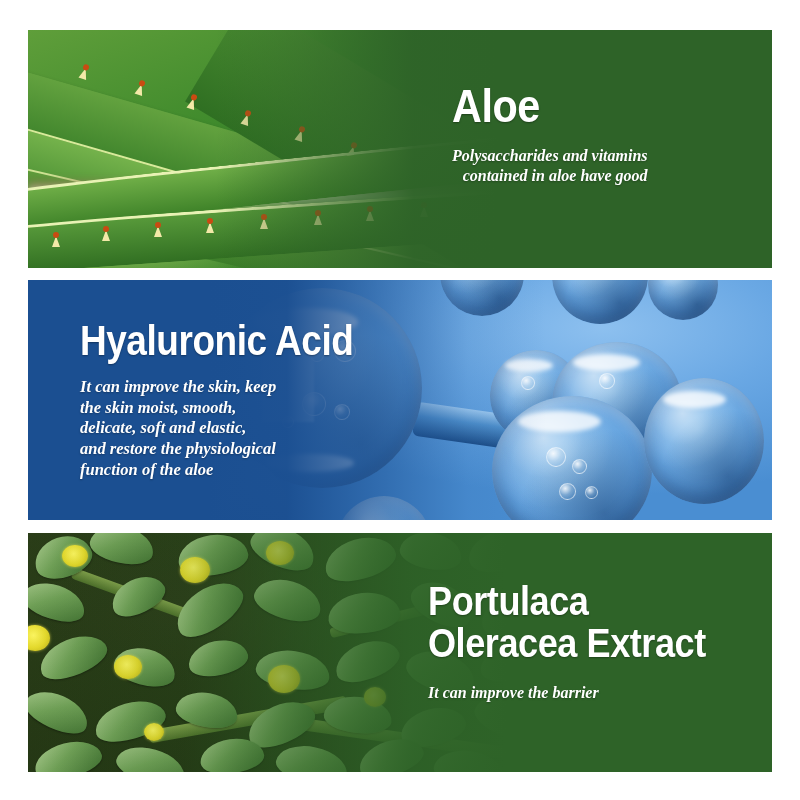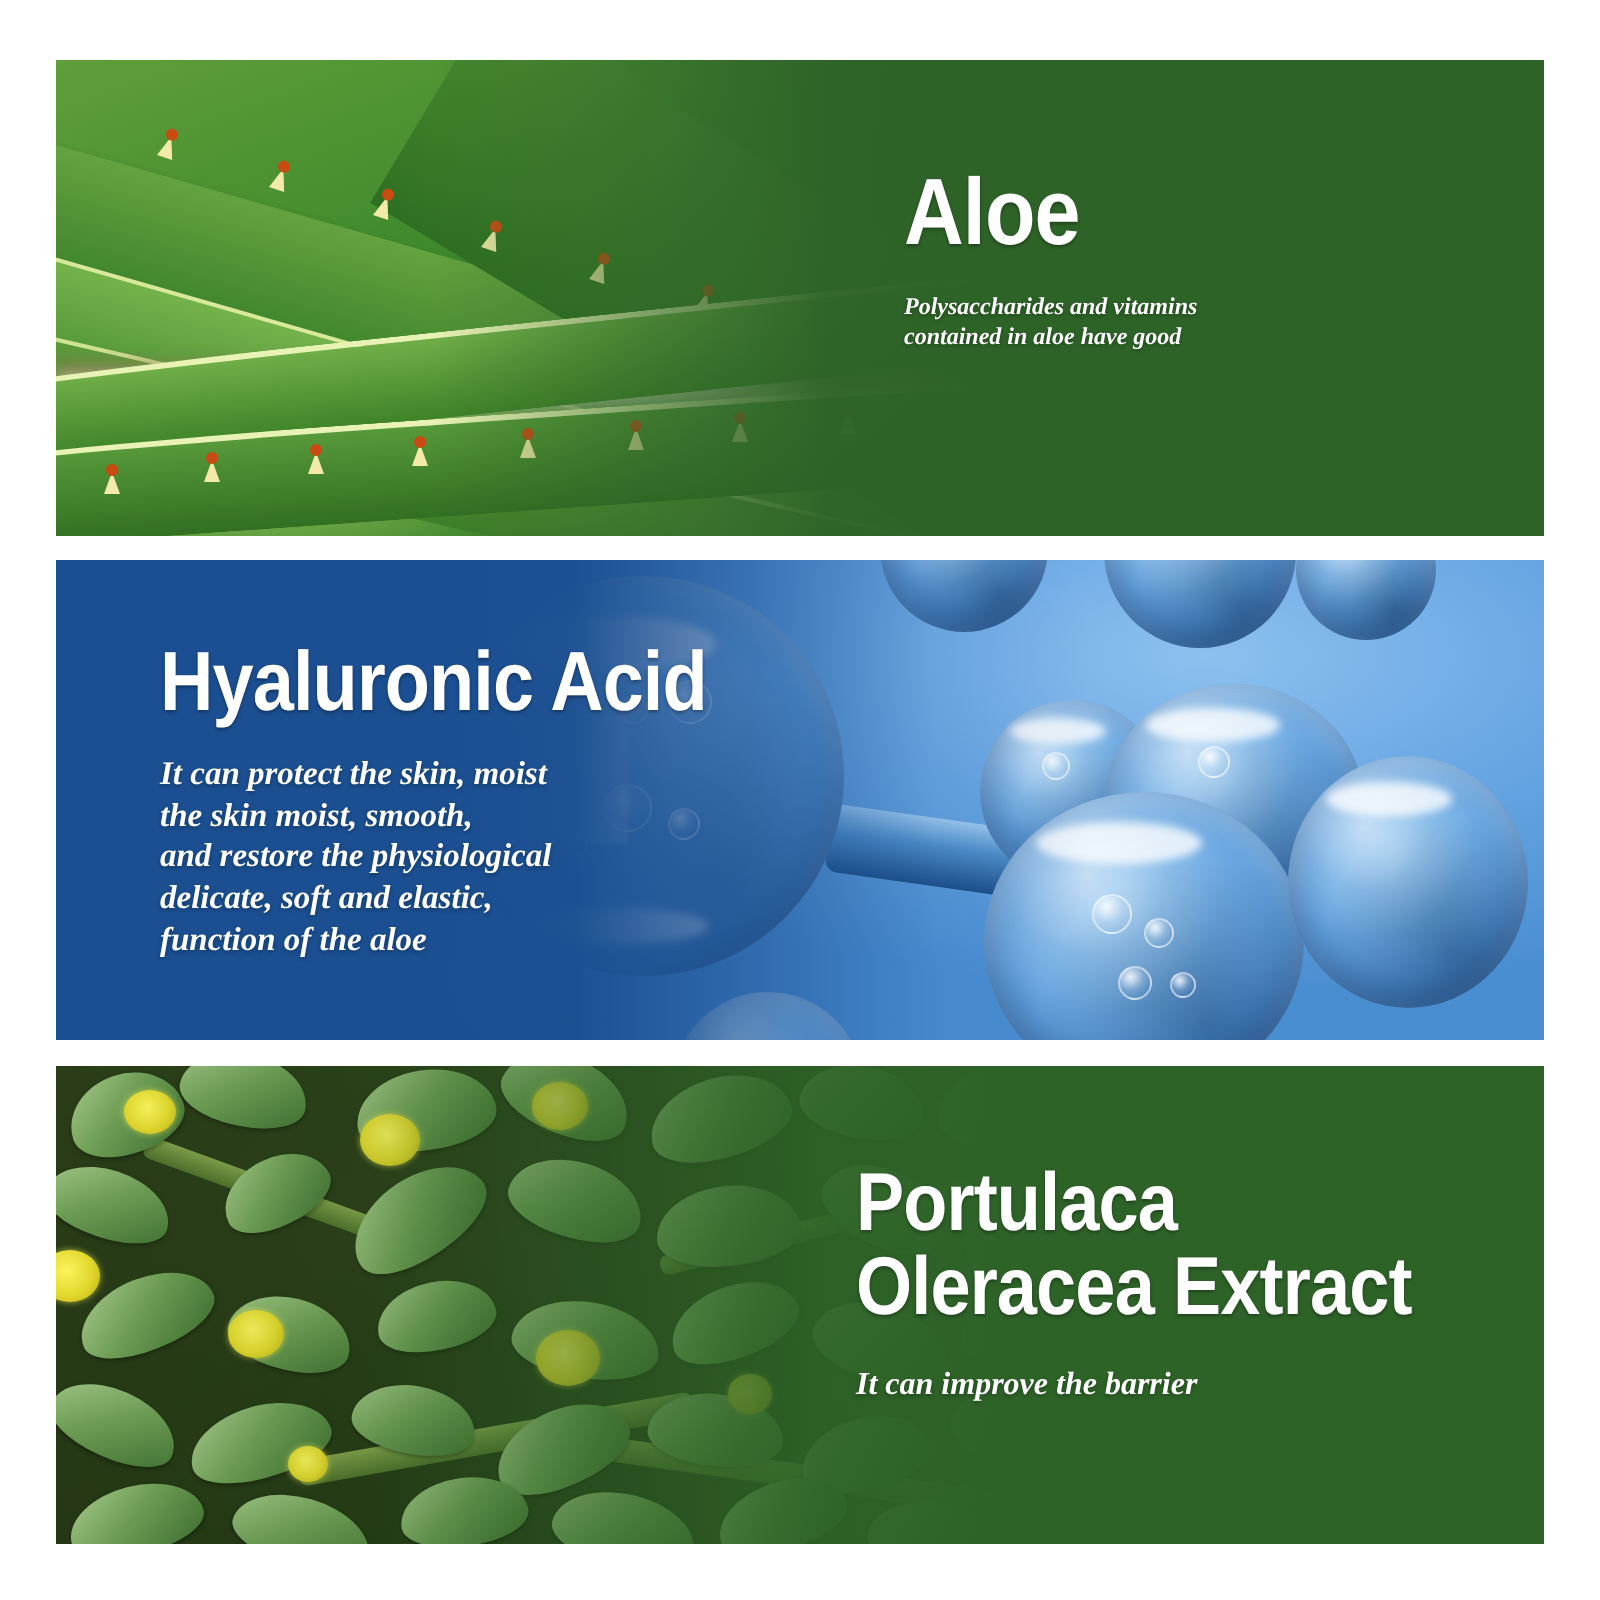--- a/index.html
+++ b/index.html
@@ -110,21 +110,21 @@
   #aloe-fade {
     background: linear-gradient(90deg,
       rgba(46,99,40,0) 0%,
       rgba(46,99,40,0) 40%,
       rgba(46,99,40,0.55) 62%,
       rgba(46,99,40,0.97) 82%,
       #2e6328 100%);
   }
   #aloe-text { left: 424px; top: 52px; }
   #aloe-text .title { font-size: 47px; }
-  #aloe-text .desc  { font-size: 12px; margin-top: 16px; }
+  #aloe-text .desc  { font-size: 16px; margin-top: 16px; text-align: right; }
 
   
   #banner-hyaluronic {
     left: 28px;
     top: 280px;
     width: 744px;
     height: 240px;
     background: #1b4f91;
   }
   #bubble-photo { left: 180px; width: 564px; }
@@ -331,24 +331,24 @@
 
       <div class="bubble" style="left:-30px;top:176px;width:110px;height:110px;"></div>
       <div class="bubble" style="left:128px;top:216px;width:96px;height:96px;"></div>
 
       <div class="banner-fade" id="bubble-fade"></div>
     </div>
 
     <div class="banner-text" id="hyaluronic-text">
       <div class="title">Hyaluronic Acid</div>
       <div class="desc">
-        <div>It can protect the skin, moist</div>
+        <div>It can improve the skin, keep</div>
         <div>the skin moist, smooth,</div>
+        <div>delicate, soft and elastic,</div>
         <div>and restore the physiological</div>
-        <div>delicate, soft and elastic,</div>
         <div>function of the aloe</div>
       </div>
     </div>
   </div>
 
   <div class="banner" id="banner-portulaca">
 
     <div class="banner-photo" id="purslane-photo">
       <div id="purslane-bg"></div>
 

